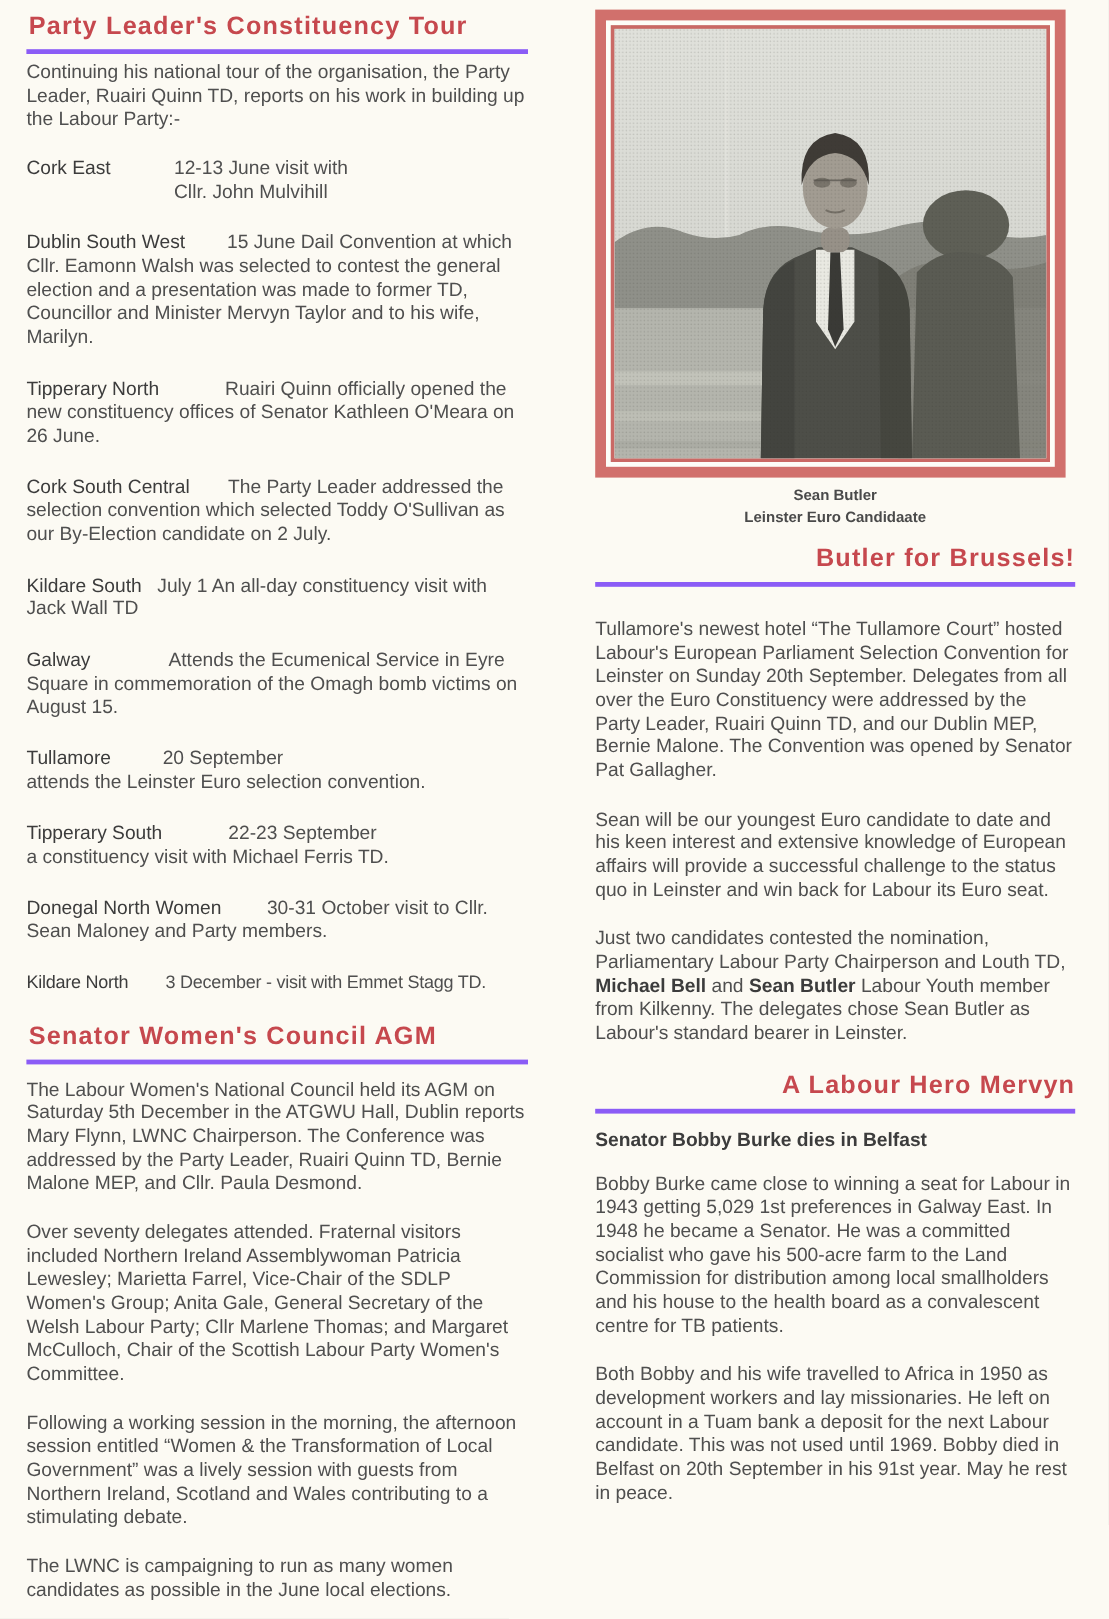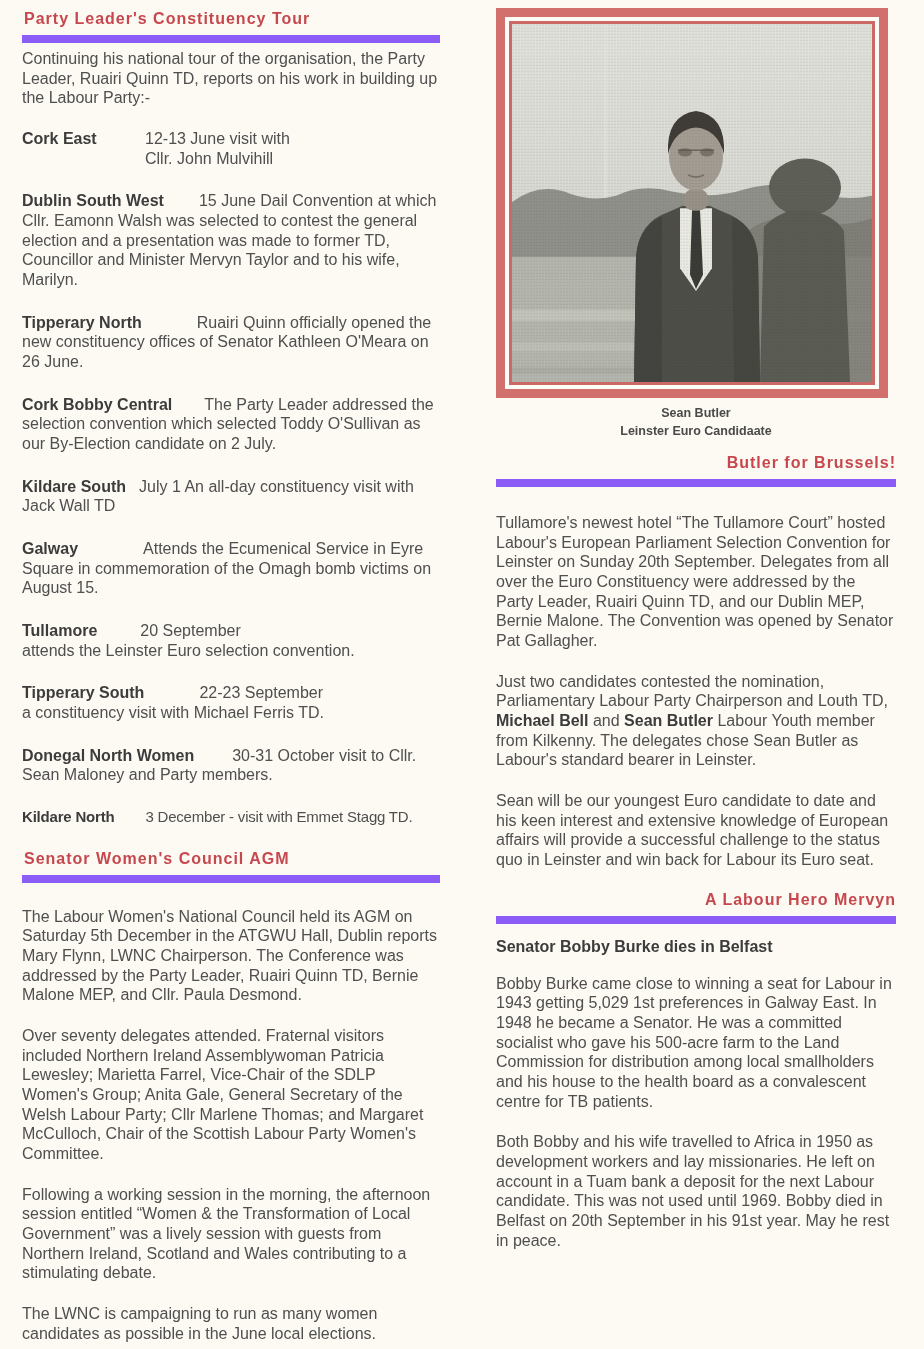--- a/index.html
+++ b/index.html
@@ -6,28 +6,28 @@
   .page{
     position:relative;width:924px;height:1349px;margin:0 auto;
     background:#fcfaf3;
     font-family:"Liberation Sans", sans-serif;
     color:#4f4f4f;overflow:hidden;
   }
   .col-left{position:absolute;left:22px;top:10px;width:418px;}
   .col-right{position:absolute;left:496px;top:8px;width:400px;}
 
   h1.section{
-    font-size:16px;font-weight:bold;color:#c6484e;letter-spacing:1px;
-    margin:0 0 6px 0;padding:0 0 7px 2px;border-bottom:8px solid #8b5cf6;
+    font-size:21px;font-weight:bold;color:#c6484e;letter-spacing:1px;
+    margin:0 0 6px 0;padding:0 0 7px 2px;border-bottom:4px solid #8b5cf6;
   }
   .col-right h1.section{margin-top:14px;padding-left:4px;text-align:right;}
 
   p.body, .entry{font-size:16px;line-height:1.23;margin:0 0 21px 0;}
   .entry{margin-bottom:23px;}
-  .lbl{font-weight:bold;color:#3c3c3c;}
+  .lbl{font-weight:normal;color:#3c3c3c;}
   .sp{display:inline-block;height:1px;}
   .entry-flex{display:flex;}
   .lbl-col{width:123px;flex:none;}
   .tight{font-size:15px;letter-spacing:-0.2px;}
   .bold-inline{font-weight:bold;color:#3c3c3c;}
   .subhead{font-size:16px;font-weight:bold;color:#3c3c3c;margin:14px 0 18px 0;}
 
   .photo-frame{
     width:366px;height:364px;
     border:9px solid #d1706c;
@@ -61,37 +61,37 @@
 
     <div class="entry entry-flex">
       <span class="lbl lbl-col">Cork  East</span>
       <span class="entry-body"><span>12-13 June  visit with</span><br><span>Cllr. John Mulvihill</span></span>
     </div>
 
     <p class="entry"><span class="lbl">Dublin South West</span><span class="sp" style="width:35px"></span><span>15  June  Dail Convention at which Cllr. Eamonn Walsh was selected to contest the general election and a presentation was made to former TD, Councillor and Minister Mervyn Taylor and to his wife, Marilyn.</span></p>
 
     <p class="entry"><span class="lbl">Tipperary North</span><span class="sp" style="width:55px"></span><span>Ruairi Quinn officially opened the new constituency offices of Senator Kathleen O'Meara on 26 June.</span></p>
 
-    <p class="entry"><span class="lbl">Cork Bobby Central</span><span class="sp" style="width:32px"></span><span>The Party Leader addressed the selection convention which selected Toddy O'Sullivan as our By-Election candidate on 2 July.</span></p>
+    <p class="entry"><span class="lbl">Cork South Central</span><span class="sp" style="width:32px"></span><span>The Party Leader addressed the selection convention which selected Toddy O'Sullivan as our By-Election candidate on 2 July.</span></p>
 
     <p class="entry"><span class="lbl">Kildare South</span><span class="sp" style="width:13px"></span><span>July 1   An all-day constituency visit with Jack Wall TD</span></p>
 
     <p class="entry"><span class="lbl">Galway</span><span class="sp" style="width:65px"></span><span>Attends the Ecumenical Service in Eyre Square in commemoration of the Omagh bomb victims on August 15.</span></p>
 
     <p class="entry"><span class="lbl">Tullamore</span><span class="sp" style="width:43px"></span><span>20 September</span><br><span>attends the Leinster Euro selection convention.</span></p>
 
     <p class="entry"><span class="lbl">Tipperary South</span><span class="sp" style="width:55px"></span><span>22-23 September</span><br><span>a constituency visit with Michael Ferris TD.</span></p>
 
     <p class="entry"><span class="lbl">Donegal North Women</span><span class="sp" style="width:38px"></span><span>30-31 October  visit to Cllr. Sean Maloney and Party members.</span></p>
 
     <p class="entry tight"><span class="lbl">Kildare North</span><span class="sp" style="width:31px"></span><span>3 December - visit with Emmet Stagg TD.</span></p>
 
     <h1 class="section">Senator Women's Council AGM</h1>
 
-    <p class="body" style="margin-top:24px">The Labour Women's National Council held its AGM on Saturday 5th December in the ATGWU Hall, Dublin reports Mary Flynn, LWNC Chairperson.  The Conference was addressed by the Party Leader, Ruairi Quinn TD, Bernie Malone MEP, and Cllr. Paula Desmond.</p>
+    <p class="body" style="margin-top:12px">The Labour Women's National Council held its AGM on Saturday 5th December in the ATGWU Hall, Dublin reports Mary Flynn, LWNC Chairperson.  The Conference was addressed by the Party Leader, Ruairi Quinn TD, Bernie Malone MEP, and Cllr. Paula Desmond.</p>
     <p class="body">Over seventy delegates attended.  Fraternal visitors included  Northern Ireland Assemblywoman Patricia Lewesley; Marietta Farrel, Vice-Chair of the SDLP Women's Group; Anita Gale, General Secretary of the Welsh Labour Party; Cllr Marlene Thomas; and Margaret McCulloch, Chair of the Scottish Labour Party Women's Committee.</p>
     <p class="body">Following a working session in the morning, the afternoon session entitled “Women &amp; the Transformation of Local Government” was a lively session with guests from Northern Ireland, Scotland and Wales contributing to a stimulating debate.</p>
     <p class="body" style="margin-bottom:0">The LWNC is campaigning to run as many women candidates as possible in the June local elections.</p>
   </div>
 
   <div class="col-right">
 
     <div class="photo-frame">
       <div class="photo-inner">
         <svg viewBox="0 0 360 346" preserveAspectRatio="none" aria-hidden="true">
@@ -144,23 +144,23 @@
         </svg>
       </div>
     </div>
 
     <p class="caption"><span>Sean Butler</span><br><span>Leinster Euro Candidaate</span></p>
 
     <h1 class="section">Butler for Brussels!</h1>
 
     <p class="body" style="margin-top:26px">Tullamore's newest hotel “The Tullamore Court” hosted Labour's European Parliament Selection Convention for Leinster on Sunday 20th September.  Delegates from all over the Euro Constituency were addressed by the Party Leader, Ruairi Quinn TD, and our Dublin MEP, Bernie Malone.  The Convention was opened by Senator Pat Gallagher.</p>
 
+    <p class="body">Sean will be our youngest Euro candidate to date and his keen interest and extensive knowledge of European affairs will provide a successful challenge to the status quo in Leinster and win back for Labour its Euro seat.</p>
+
     <p class="body"><span>Just two candidates contested the nomination, Parliamentary Labour Party Chairperson and Louth TD, </span><span class="bold-inline">Michael Bell</span><span> and </span><span class="bold-inline">Sean Butler</span><span> Labour Youth member from Kilkenny.  The delegates chose Sean Butler as Labour's standard bearer in Leinster.</span></p>
-
-    <p class="body">Sean will be our youngest Euro candidate to date and his keen interest and extensive knowledge of European affairs will provide a successful challenge to the status quo in Leinster and win back for Labour its Euro seat.</p>
 
     <h1 class="section">A Labour Hero Mervyn</h1>
 
     <p class="subhead">Senator Bobby Burke dies in Belfast</p>
 
     <p class="body">Bobby Burke came close to winning a seat for Labour in 1943 getting 5,029 1st preferences in Galway East.  In 1948 he became a Senator.  He was a committed socialist who gave his 500-acre farm to the Land Commission for distribution among local smallholders and his house to the health board as a convalescent centre for TB patients.</p>
     <p class="body" style="margin-bottom:0">Both Bobby and his wife  travelled to Africa in 1950 as development workers and lay missionaries.  He left on account in a Tuam bank a deposit for the next Labour candidate.  This was not used until 1969.  Bobby died in Belfast on 20th September in his 91st year.   May he rest in peace.</p>
   </div>
 
 

